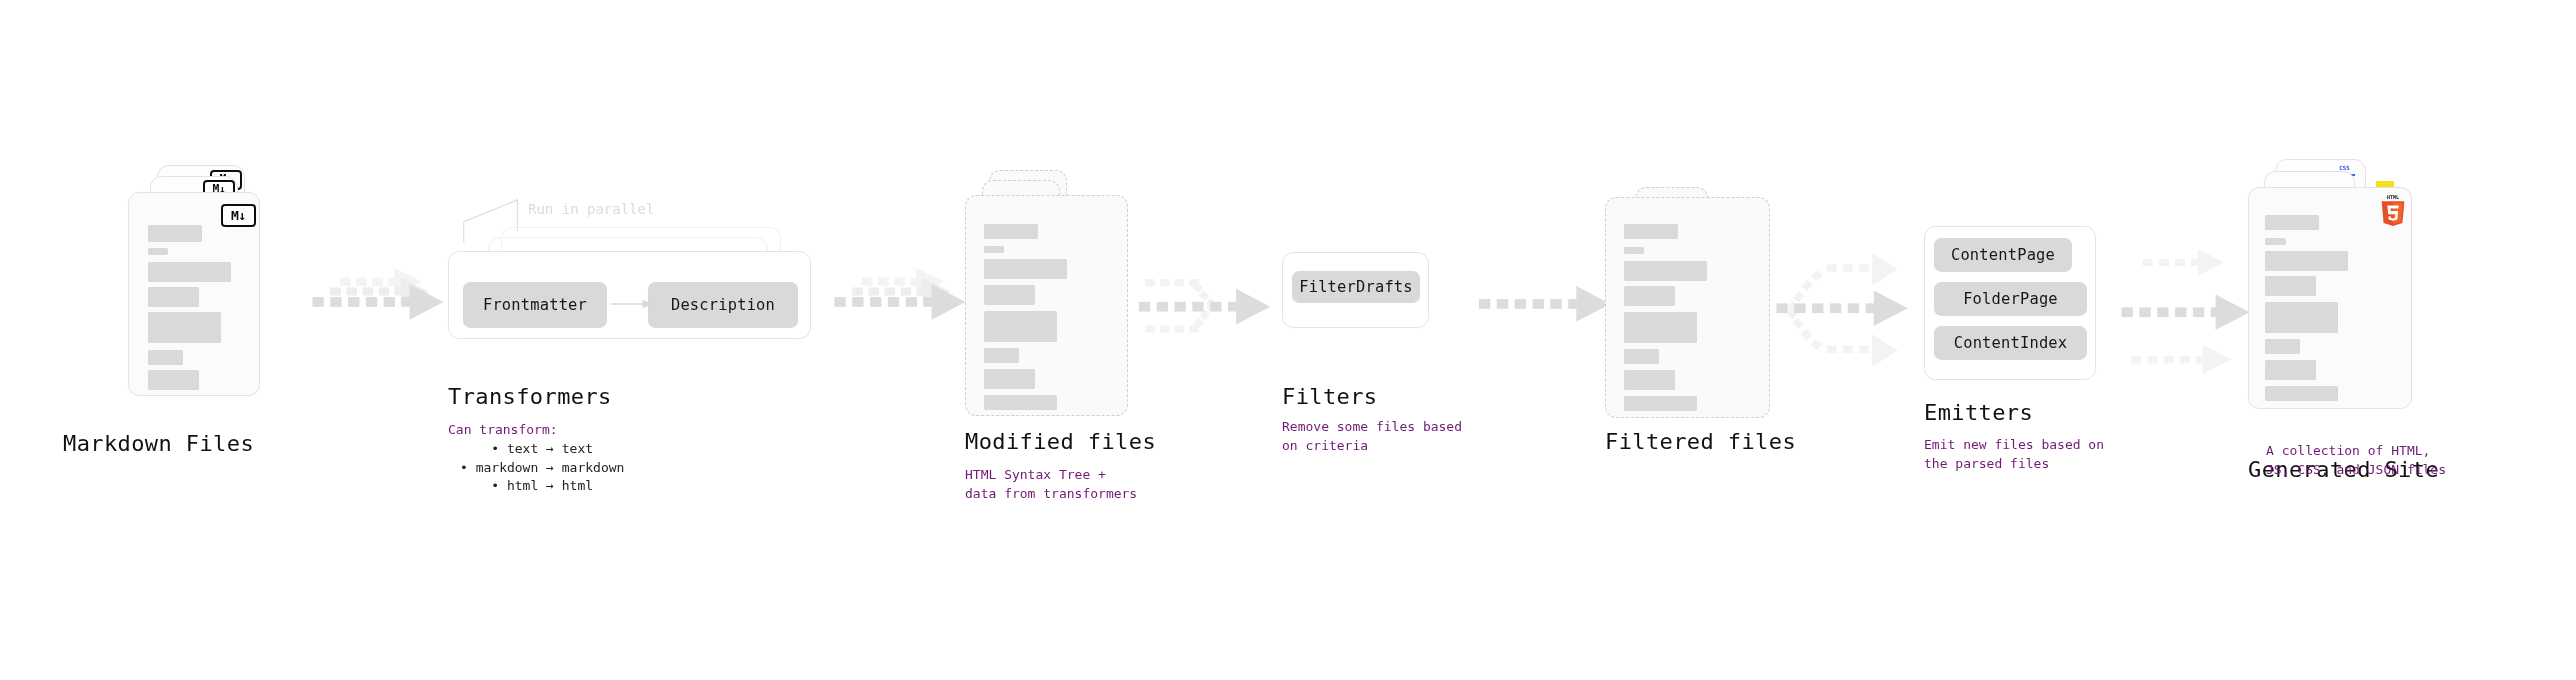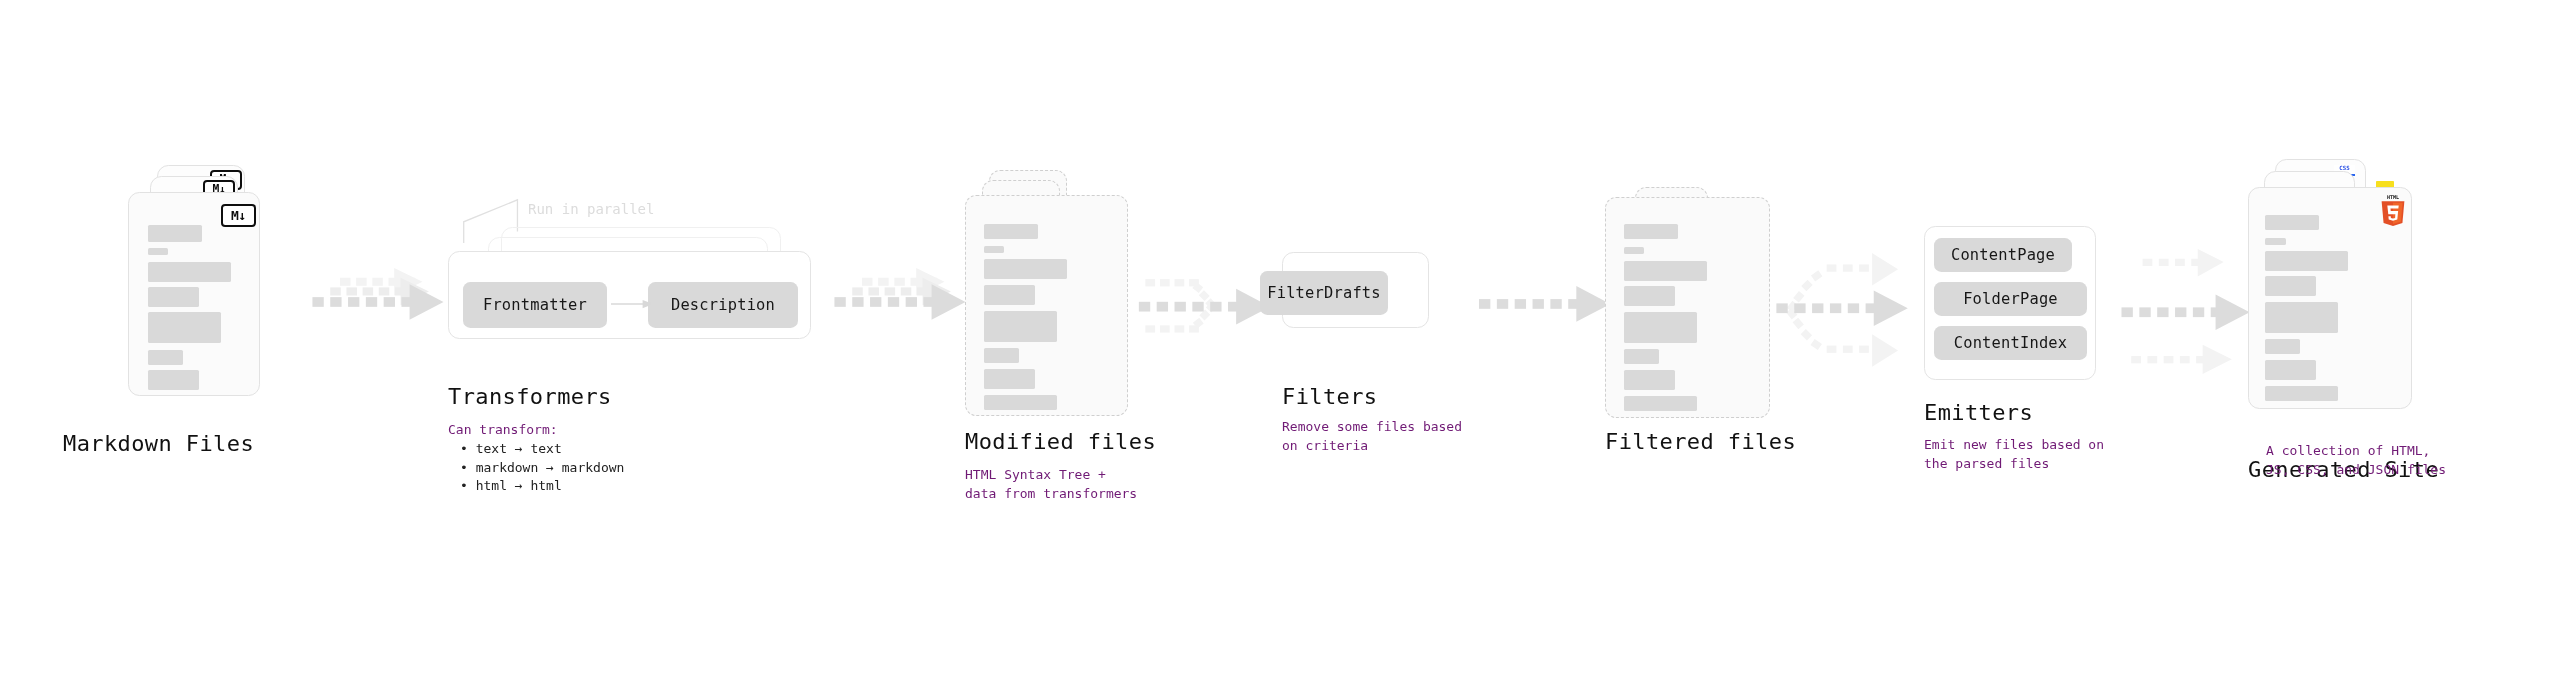--- a/index.html
+++ b/index.html
@@ -79,21 +79,21 @@
     color:#701a75;
     line-height:18.7px;
     white-space:pre;
   }
   .bullets{
     position:absolute;
     font-size:13px;
     color:#222222;
     line-height:18.7px;
   }
-  .bullets .b{white-space:pre;}
+  .bullets .b{white-space:pre;text-align:center;}
   .bullets .b::before{content:"\2022  ";}
   .caption-parallel{
     position:absolute;
     font-size:14px;
     color:#dcdcdc;
     white-space:nowrap;
   }
 
   svg{position:absolute;overflow:visible;}
   .arrow-main{fill:#dcdcdc;}
@@ -271,21 +271,21 @@
       <rect x="50" y="66" width="14" height="12"></rect>
         <rect x="72" y="66" width="14" height="12"></rect>
       <rect x="94" y="66" width="14" height="12"></rect>
         <rect x="116" y="66" width="14" height="12"></rect>
       <polygon points="126,50 168,72 126,94"></polygon>
     </g>
   </svg>
 
   <div class="node">
     <div class="gbox" style="left: 1282px; top: 252px; width: 147px; height: 76px;"></div>
-    <div class="pill" style="left: 1260px; top: 271px; width: 128px; height: 44px; text-align: center;">FilterDrafts</div>
+    <div class="pill" style="left: 1292px; top: 271px; width: 128px; height: 32px; text-align: center;">FilterDrafts</div>
 
     <div class="title" style="left:1282px;top:384px;">Filters</div>
     <div class="sub" style="left:1282px;top:418px;">Remove some files based
 on criteria</div>
   </div>
 
   <svg style="left:1479px;top:286px;width:146px;height:57px;" viewBox="0 0 180 70" width="146" height="57">
     <g class="arrow-main">
       <rect x="0" y="16" width="14" height="12"></rect>
         <rect x="22" y="16" width="14" height="12"></rect>

